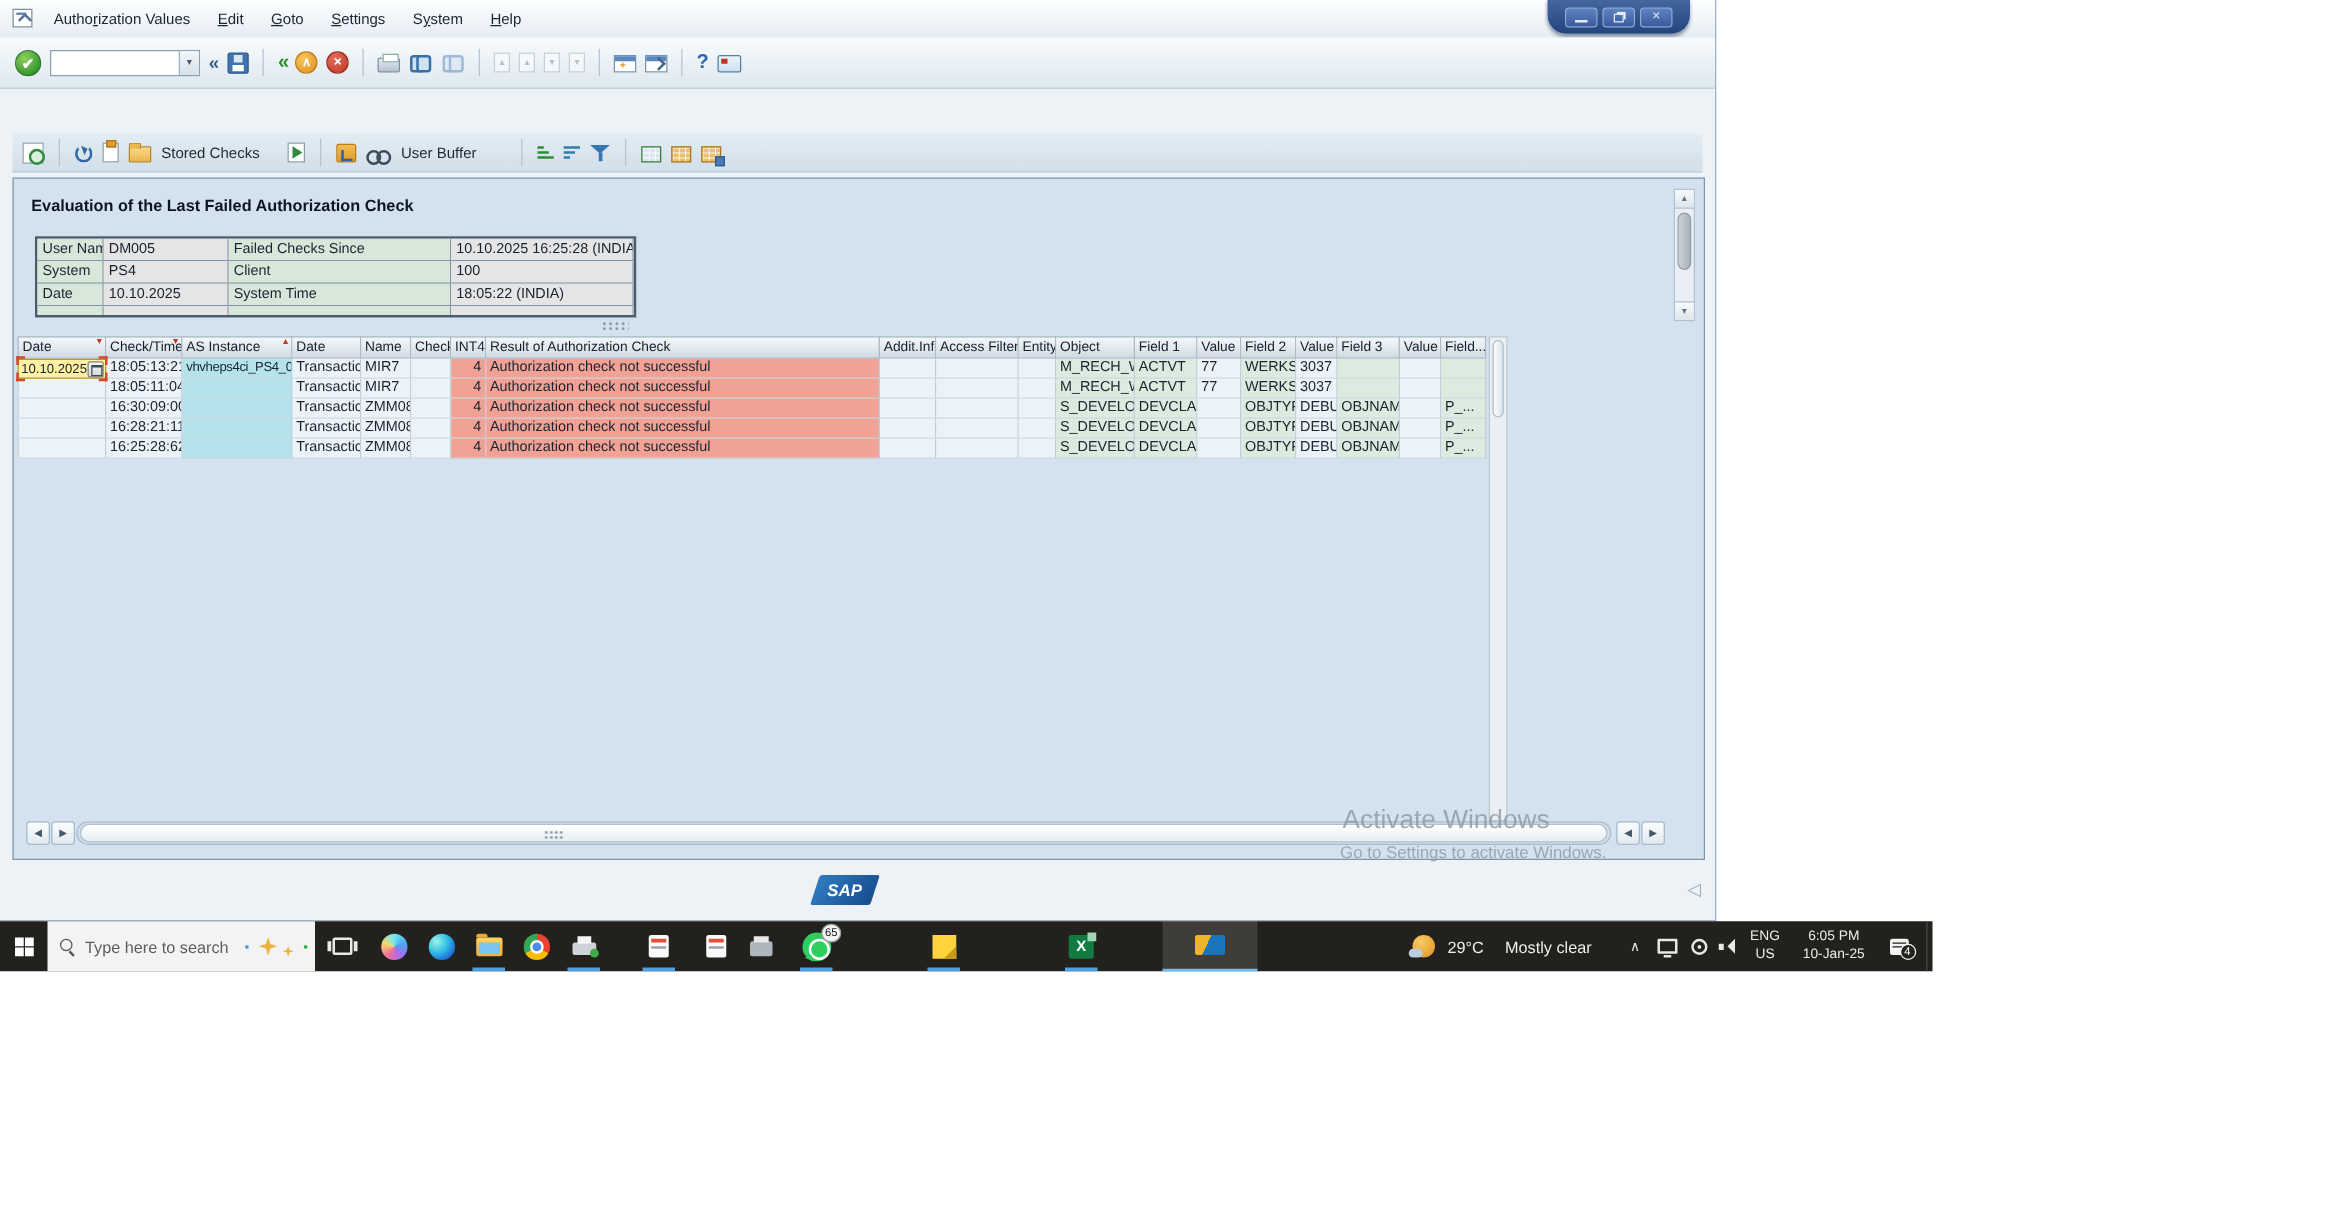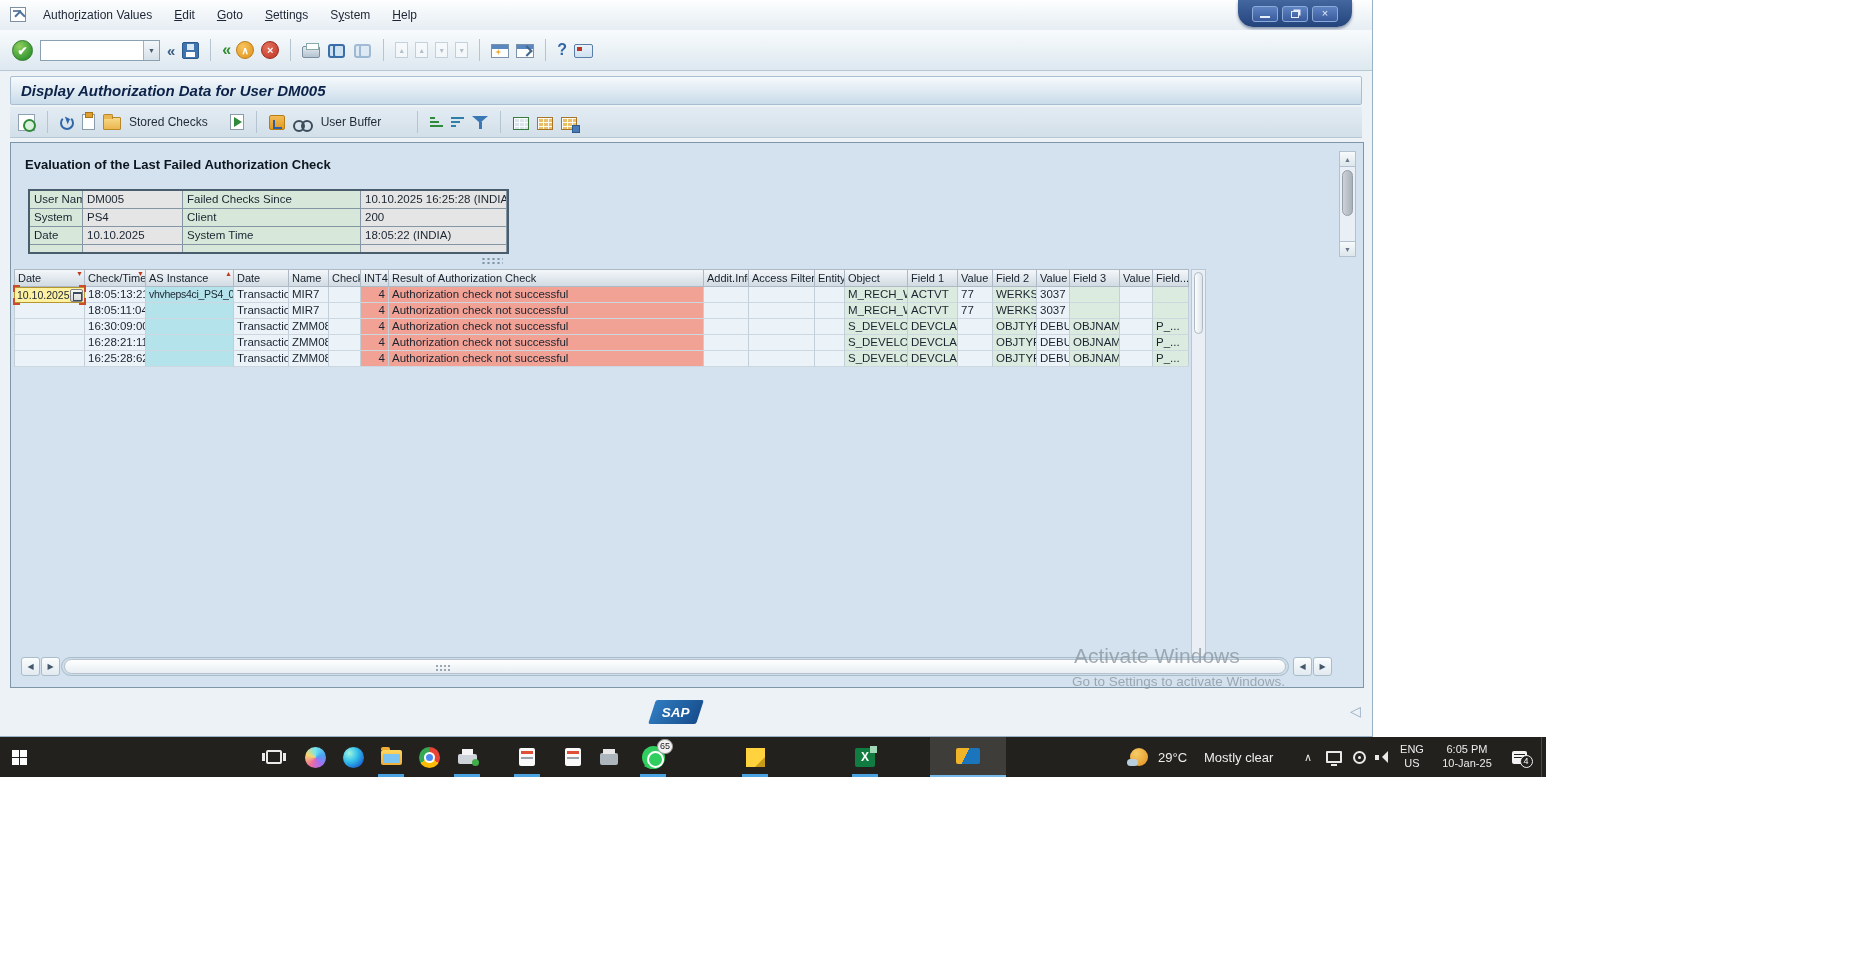--- a/index.html
+++ b/index.html
@@ -325,23 +325,20 @@
       <span class="ic page-ico">▼</span>
       <span class="ic page-ico">▼</span>
       <span class="tsep"></span>
       <span class="ic ic-sess star"></span>
       <span class="ic ic-sess arrow"></span>
       <span class="tsep"></span>
       <span class="ic ic-help">?</span>
       <span class="ic ic-layout"></span>
     </div>
 
-    <div class="title-strip">
-      <span class="t">Display Authorization Data for User DM005</span>
-    </div>
 
     <div class="apptb">
       <span class="ic ic-maglass"></span>
       <span class="tsep"></span>
       <span class="ic ic-refresh"></span>
       <span class="ic ic-paste"></span>
       <span class="ic ic-folder"></span>
       <span>Stored Checks</span>
       <span class="ic ic-export" style="margin-left:14px"></span>
       <span class="tsep"></span>
@@ -376,21 +373,21 @@
           <div class="ev-row">
             <div class="ev-cell ev-l" style="width: 53px;">User Name</div>
             <div class="ev-cell ev-v" style="width: 100px;">DM005</div>
             <div class="ev-cell ev-l" style="width: 178px;">Failed Checks Since</div>
             <div class="ev-cell ev-v" style="width: 146px;">10.10.2025 16:25:28 (INDIA)</div>
           </div>
           <div class="ev-row">
             <div class="ev-cell ev-l" style="width: 53px;">System</div>
             <div class="ev-cell ev-v" style="width: 100px;">PS4</div>
             <div class="ev-cell ev-l" style="width: 178px;">Client</div>
-            <div class="ev-cell ev-v" style="width: 146px;">200</div>
+            <div class="ev-cell ev-v" style="width: 146px;">100</div>
           </div>
           <div class="ev-row">
             <div class="ev-cell ev-l" style="width: 53px;">Date</div>
             <div class="ev-cell ev-v" style="width: 100px;">10.10.2025</div>
             <div class="ev-cell ev-l" style="width: 178px;">System Time</div>
             <div class="ev-cell ev-v" style="width: 146px;">18:05:22 (INDIA)</div>
           </div>
           <div class="ev-row ev-sliver">
             <div class="ev-cell ev-l" style="width: 53px;"></div>
             <div class="ev-cell ev-v" style="width: 100px;"></div>
@@ -569,20 +566,28 @@
 
   <div class="taskbar">
     <div class="tb startbtn">
       <span class="winlogo">
           <i></i>
           <i></i>
           <i></i>
           <i></i>
         </span>
     </div>
+    <div class="tb searchbox">
+      <span class="maglass"></span>
+      <span class="search-text">Type here to search</span>
+      <span class="sdot" style="background:#4a9de8"></span>
+      <span class="spark"></span>
+      <span class="spark small"></span>
+      <span class="sdot" style="background:#3fae49;margin-right:6px"></span>
+    </div>
     <div class="tb taskview">
         <span class="tv"></span>
       </div>
 
     <div class="tb pin" style="left:298px">
         <span class="circ copilot-ic"></span>
       </div>
     <div class="tb pin" style="left:336px">
         <span class="circ edge-ic"></span>
       </div>

